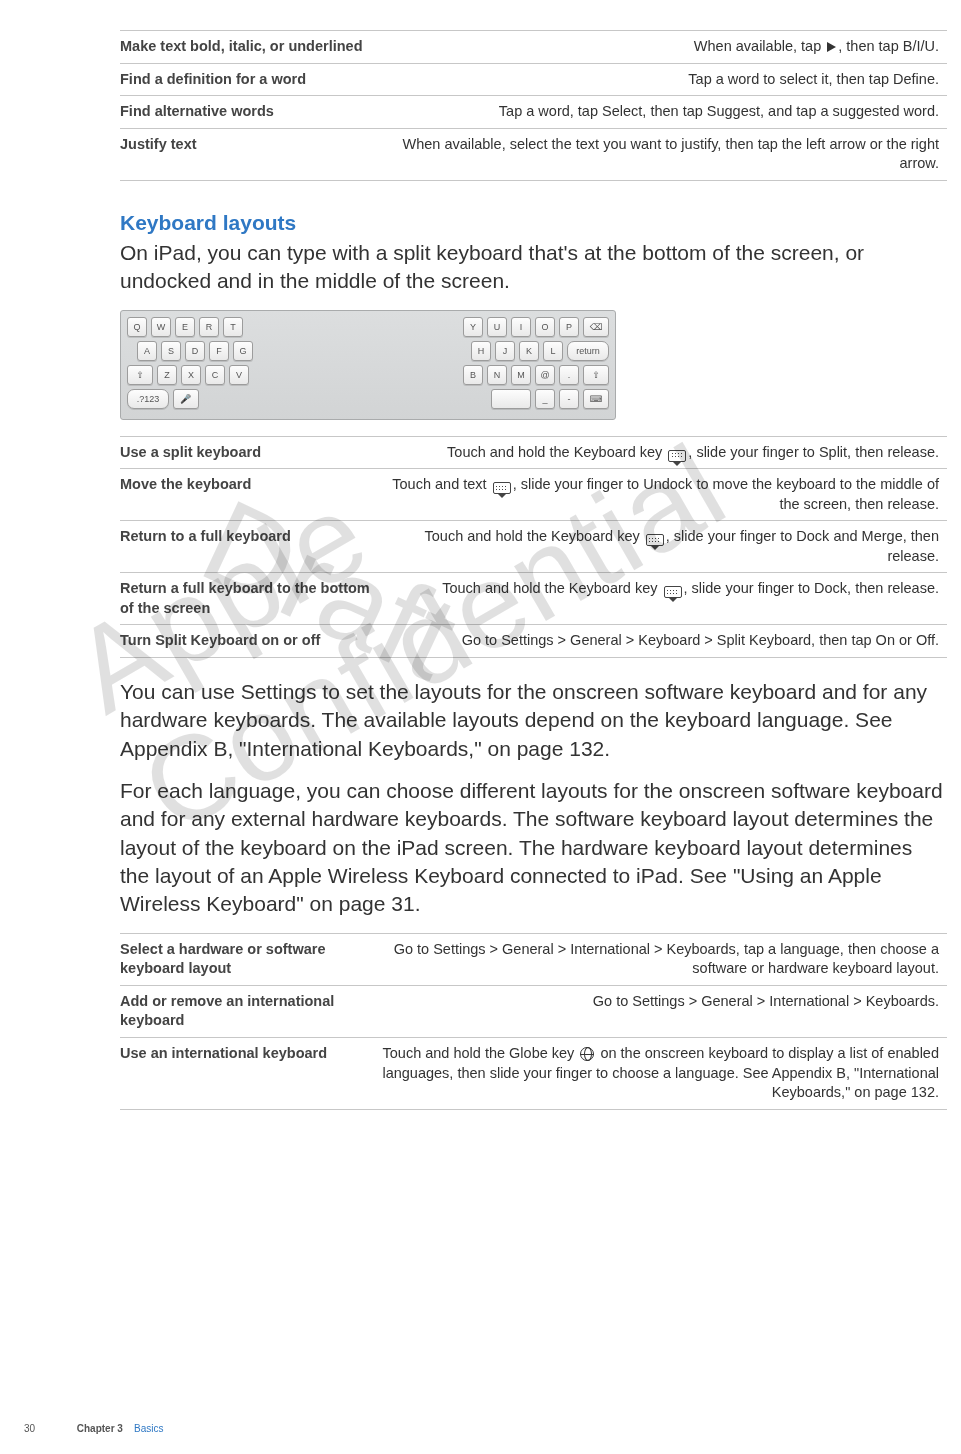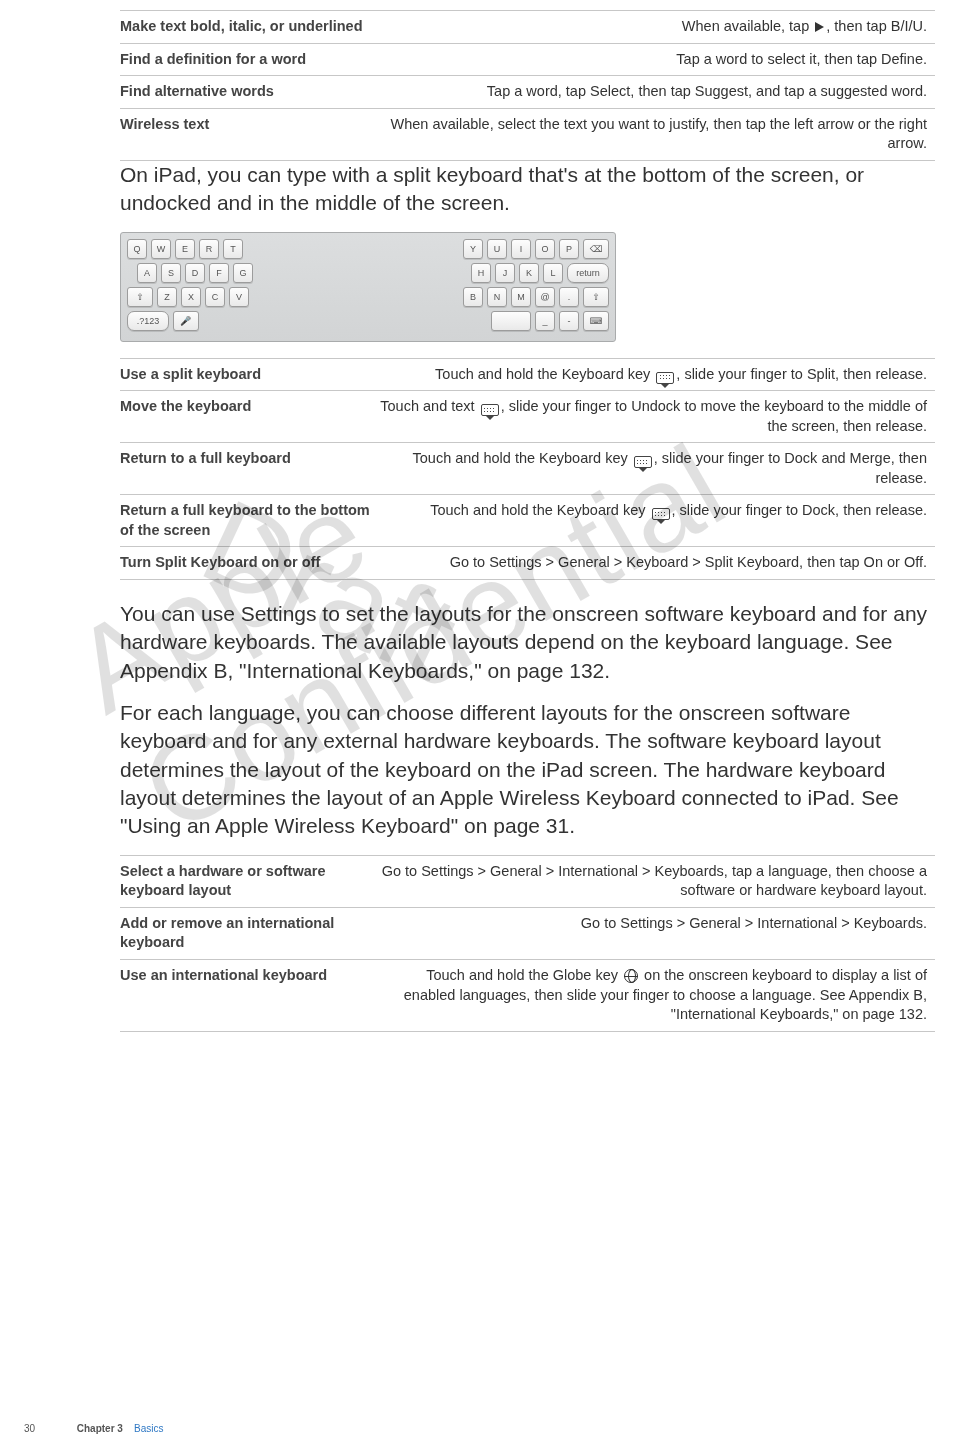--- a/index.html
+++ b/index.html
@@ -5,21 +5,22 @@
   * { box-sizing: border-box; margin: 0; padding: 0; }
   body {
     font-family: "Myriad Pro", "Segoe UI", -apple-system, sans-serif;
     background: #fff;
     width: 961px;
     height: 1454px;
     position: relative;
     color: #333;
   }
   .page {
-    padding: 10px 26px 0 120px;
+    padding: 10px 14px 0 120px;
+    margin-top: 20px;
   }
 
   
   table.info {
     width: 100%;
     border-collapse: collapse;
     font-size: 14.5px;
     line-height: 1.35;
   }
   table.info tr { border-bottom: 1px solid #c7c7c7; }
@@ -194,26 +195,27 @@
     </tr>
     <tr>
       <td>Find a definition for a word</td>
       <td>Tap a word to select it, then tap Define.</td>
     </tr>
     <tr>
       <td>Find alternative words</td>
       <td>Tap a word, tap Select, then tap Suggest, and tap a suggested word.</td>
     </tr>
     <tr>
-      <td>Wireless text</td>
+      <td>Justify text</td>
       <td>When available, select the text you want to justify, then tap the left arrow or the right arrow.</td>
     </tr>
   </tbody>
     </table>
 
+  <h2 class="section">Keyboard layouts</h2>
   <p class="body">On iPad, you can type with a split keyboard that's at the bottom of the screen, or undocked and in the middle of the screen.</p>
 
   <div class="kb-wrap">
     <div class="kb-panel clearfix">
       <div class="kb-left" id="kb-left"><div class="kb-row">
             <div class="key">Q</div>
             <div class="key">W</div>
             <div class="key">E</div>
             <div class="key">R</div>
             <div class="key">T</div>

